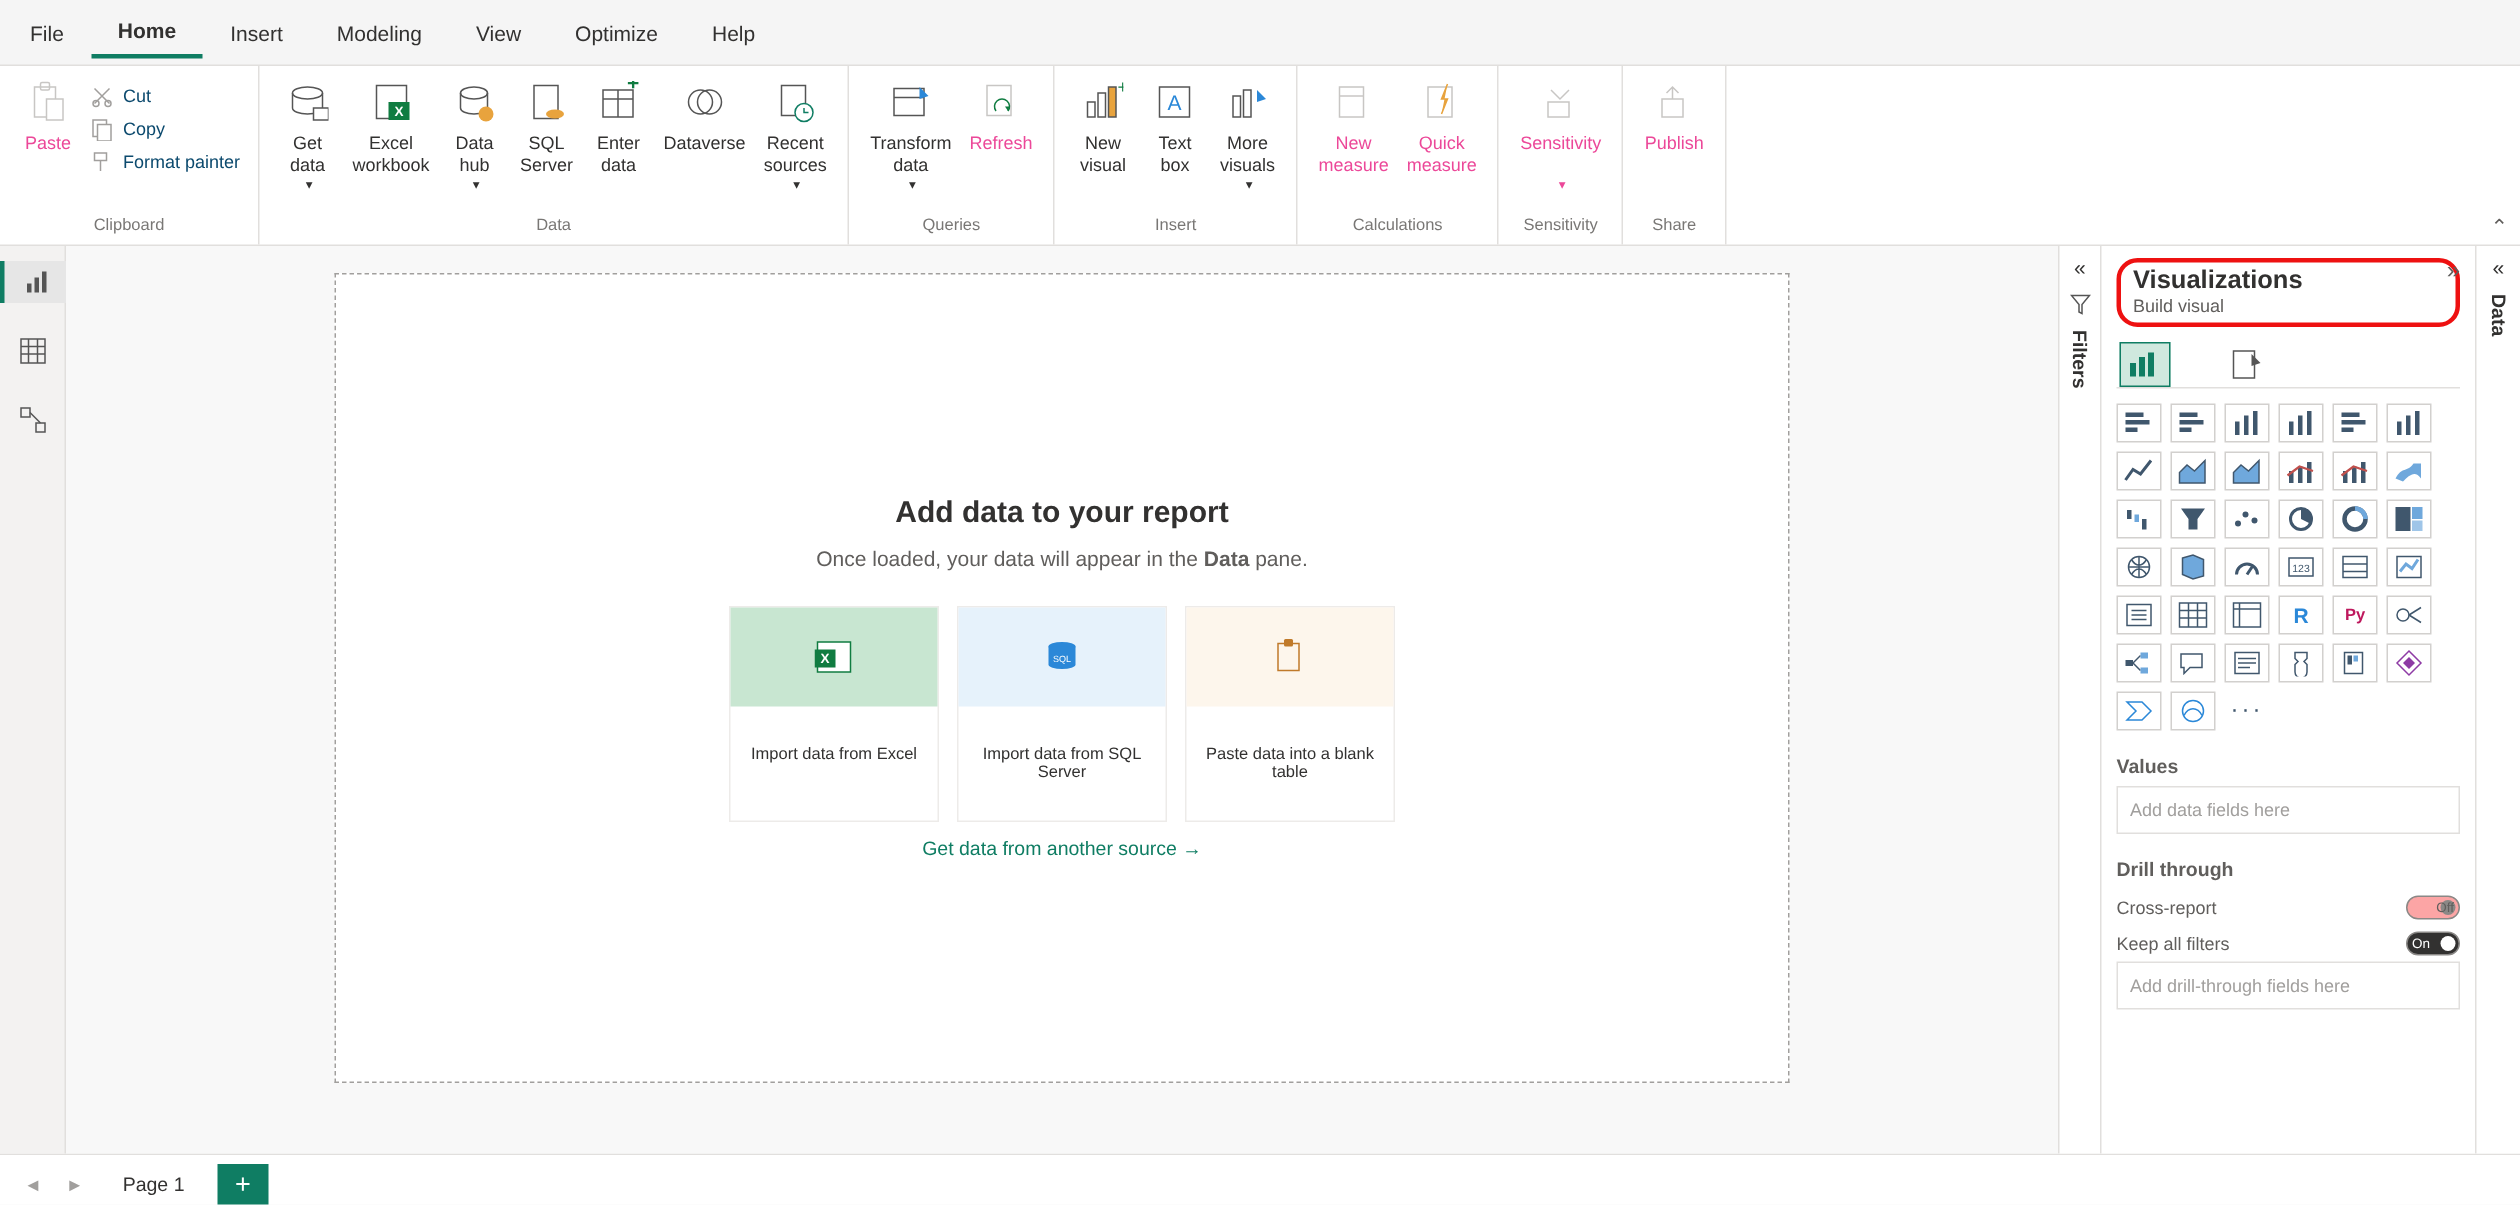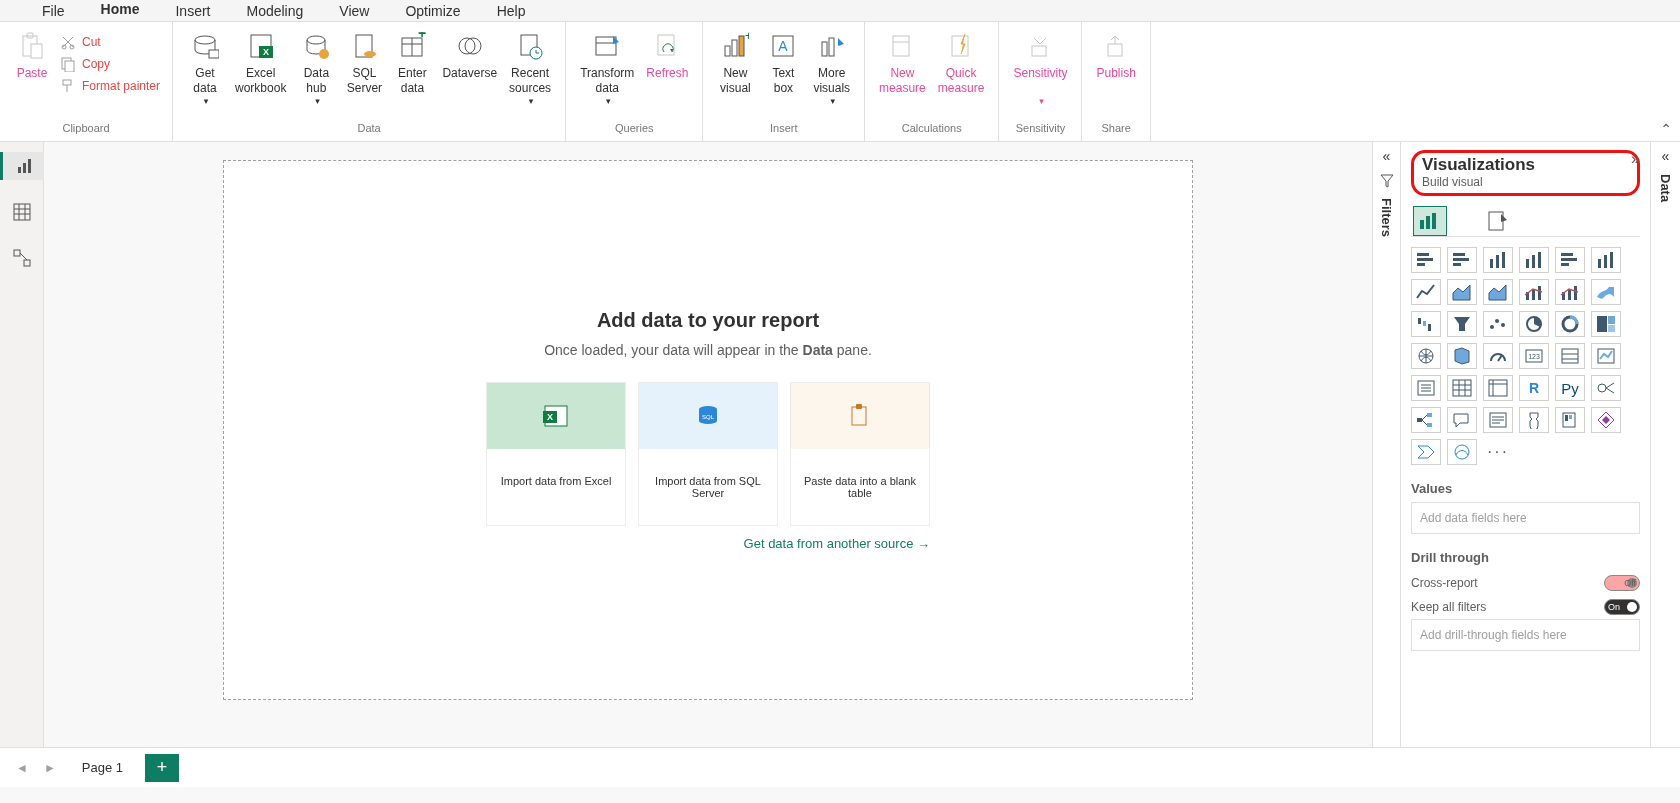--- a/index.html
+++ b/index.html
@@ -1,34 +1,34 @@
 <!DOCTYPE html>
 <html><head>
 <meta charset="utf-8">
 <style>
 * { box-sizing: border-box; margin: 0; padding: 0; }
 body { font-family: "Segoe UI", sans-serif; font-size: 13px; color: #323130; background: #f8f8f8; width: 1680px; height: 803px; overflow: hidden; }
 
 
-.menubar { height: 22px; background: #f5f5f5; display: flex; align-items: center; padding: 0 24px; border-bottom: 1px solid #e1dfdd; }
+.menubar { height: 44px; background: #f5f5f5; display: flex; align-items: center; padding: 0 2px; border-bottom: 1px solid #e1dfdd; }
 .menubar .menu-item { padding: 8px 18px; cursor: pointer; font-size: 14px; }
 .menubar .menu-item.active { border-bottom: 3px solid #0f7d63; font-weight: 600; }
 
 
 .ribbon { height: 120px; background: #fff; display: flex; border-bottom: 1px solid #e1dfdd; position: relative; }
 .ribbon-group { display: flex; flex-direction: column; align-items: center; padding: 4px 8px 0 8px; border-right: 1px solid #e1dfdd; }
 .ribbon-group:last-child { border-right: none; }
 .ribbon-group-body { display: flex; align-items: flex-start; height: 94px; }
 .ribbon-group-label { font-size: 11px; color: #797775; padding: 2px 0; }
 .ribbon-btn { display: flex; flex-direction: column; align-items: center; justify-content: flex-start; padding: 4px 6px; min-width: 48px; cursor: pointer; font-size: 12px; text-align: center; line-height: 1.25; }
 .ribbon-btn .icon { width: 32px; height: 32px; margin-bottom: 4px; display:flex; align-items:center; justify-content:center; }
 .ribbon-btn.disabled { color: #ec4899; }
 .ribbon-btn small.chev { font-size: 9px; margin-left: 2px; }
 .clip-col { display:flex; flex-direction:column; justify-content:center; gap:2px; padding-top:6px; }
-.clip-row { display:flex; align-items:center; gap:6px; font-size:12px; color:#ef4444; padding:2px 4px; cursor:pointer;}
+.clip-row { display:flex; align-items:center; gap:6px; font-size:12px; color:#0c4a6e; padding:2px 4px; cursor:pointer;}
 .clip-row svg { width:16px; height:16px; }
 .ribbon-collapse { position:absolute; right:8px; bottom:4px; cursor:pointer; font-size:14px; color:#605e5c; }
 
 
 .workarea { display: flex; height: 605px; }
 .leftrail { width: 44px; background: #f3f2f1; border-right: 1px solid #e1dfdd; display:flex; flex-direction:column; align-items:center; padding-top:10px; gap:18px; }
 .leftrail .rail-btn { width:28px; height:28px; display:flex; align-items:center; justify-content:center; cursor:pointer; }
 .leftrail .rail-btn.active { border-left: 3px solid #0f7d63; background:#e6e6e6; width:44px; padding-left:3px; }
 
 .canvas-wrap { flex:1; display:flex; justify-content:center; padding:18px 10px; overflow:auto; background:#f8f8f8; }
@@ -37,21 +37,21 @@
 .canvas-title { font-size:20px; font-weight:600; margin-bottom:10px; }
 .canvas-sub { font-size:14px; color:#605e5c; margin-bottom:24px; }
 .canvas-cards { display:flex; gap:12px; justify-content:center; }
 .card { width:140px; border:1px solid #edebe9; background:#fff; cursor:pointer; display:flex; flex-direction:column; }
 .card-top { height:66px; display:flex; align-items:center; justify-content:center; }
 .card-top.green  { background:#c8e6d1; }
 .card-top.blue   { background:#e6f2fb; }
 .card-top.yellow { background:#fdf6ec; }
 .card-top.grey   { background:#f5f5f5; }
 .card-label { font-size:11px; padding:26px 6px; text-align:center; }
-.canvas-link { margin-top:10px; font-size:13px; color:#0f7d63; cursor:pointer;text-align:right; }
+.canvas-link { margin-top:10px; font-size:13px; color:#0f7d63; cursor:pointer; }
 
 
 .filters-rail { width:28px; border-left:1px solid #e1dfdd; display:flex; flex-direction:column; align-items:center; padding-top:6px; gap:10px; background:#fff; }
 .vtxt { writing-mode: vertical-rl; font-size:13px; font-weight:600; }
 
 
 .viz-pane { width:250px; border-left:1px solid #e1dfdd; background:#fff; display:flex; flex-direction:column; position:relative; padding:8px 10px; overflow:auto; }
 .viz-header-wrap { border:3px solid #e11; border-radius:14px; padding:2px 8px 4px 8px; margin-bottom:4px; }
 .viz-title { font-size:17px; font-weight:700; }
 .viz-sub { font-size:12px; color:#605e5c; }
@@ -643,21 +643,21 @@
           </svg>
         </div>
         <div class="viz-cell">
           <svg width="20" height="18" viewBox="0 0 20 18">
             <rect x="1" y="1" width="18" height="16" fill="none" stroke="#40576d"></rect>
             <line x1="1" y1="5" x2="19" y2="5" stroke="#40576d"></line>
             <line x1="5" y1="1" x2="5" y2="17" stroke="#40576d"></line>
           </svg>
         </div>
         <div class="viz-cell" style="color: rgb(43, 136, 216); font-weight: bold; font-size: 14px;">R</div>
-        <div class="viz-cell" style="color: #0c4a6e; font-weight: normal; font-size: 15px;">Py</div>
+        <div class="viz-cell" style="color: #be185d; font-weight: bold; font-size: 11px;">Py</div>
         <div class="viz-cell">
           <svg width="20" height="18" viewBox="0 0 20 18">
             <circle cx="6" cy="9" r="4" fill="none" stroke="#40576d"></circle>
             <line x1="10" y1="9" x2="18" y2="4" stroke="#40576d"></line>
             <line x1="10" y1="9" x2="18" y2="14" stroke="#40576d"></line>
           </svg>
         </div>
         <div class="viz-cell">
           <svg width="20" height="18" viewBox="0 0 20 18">
             <rect x="1" y="7" width="5" height="4" fill="#40576d"></rect>

